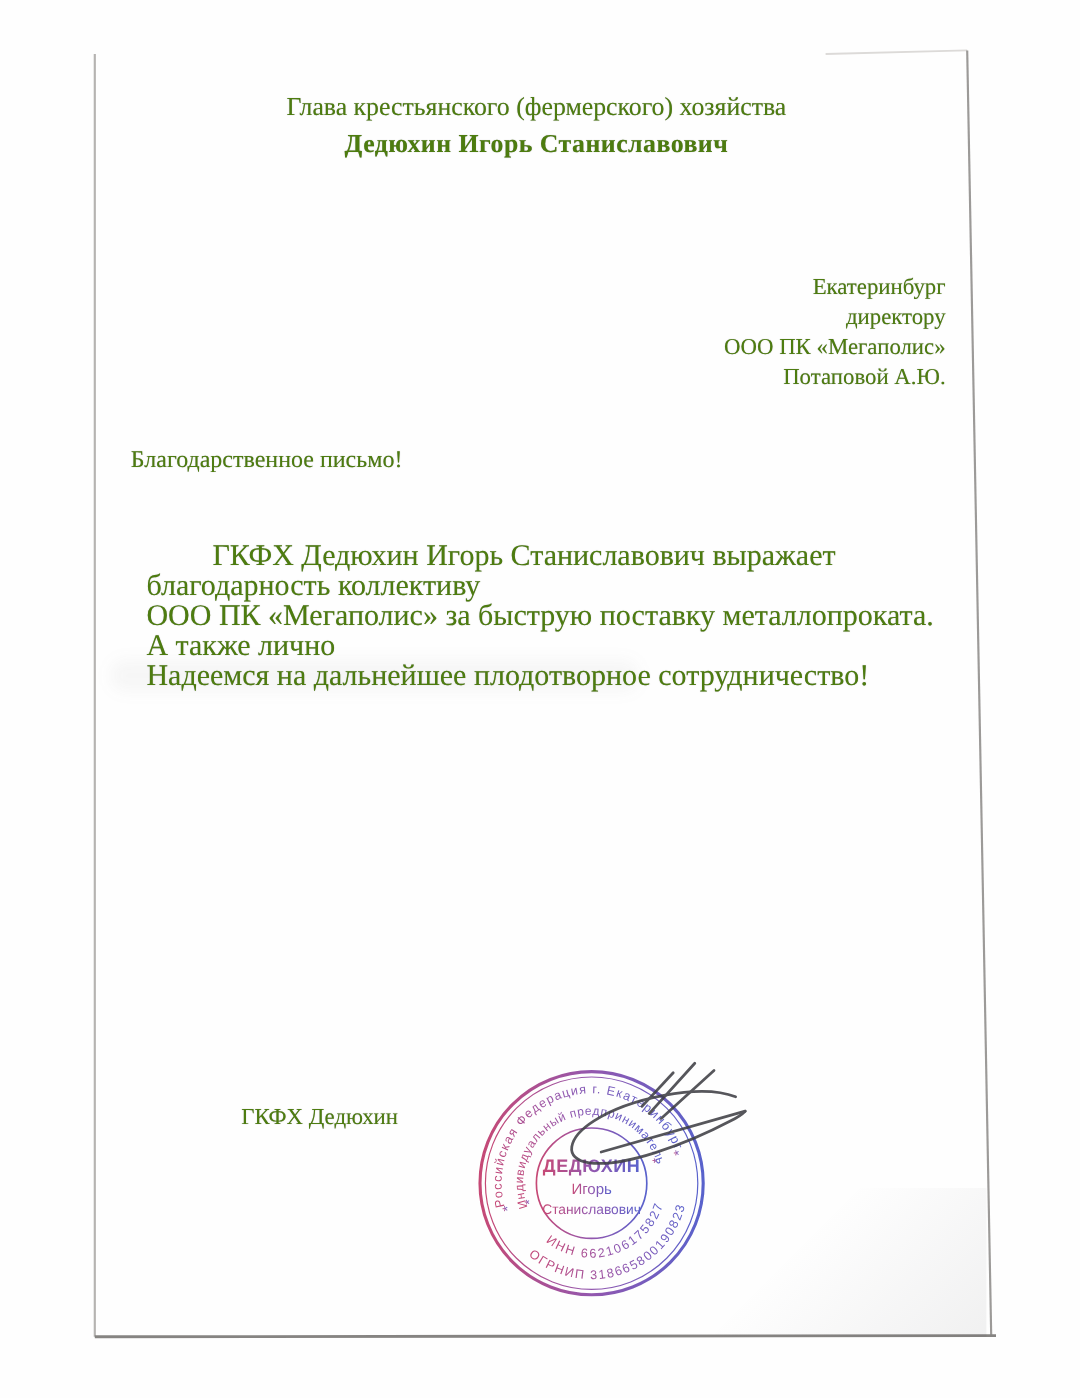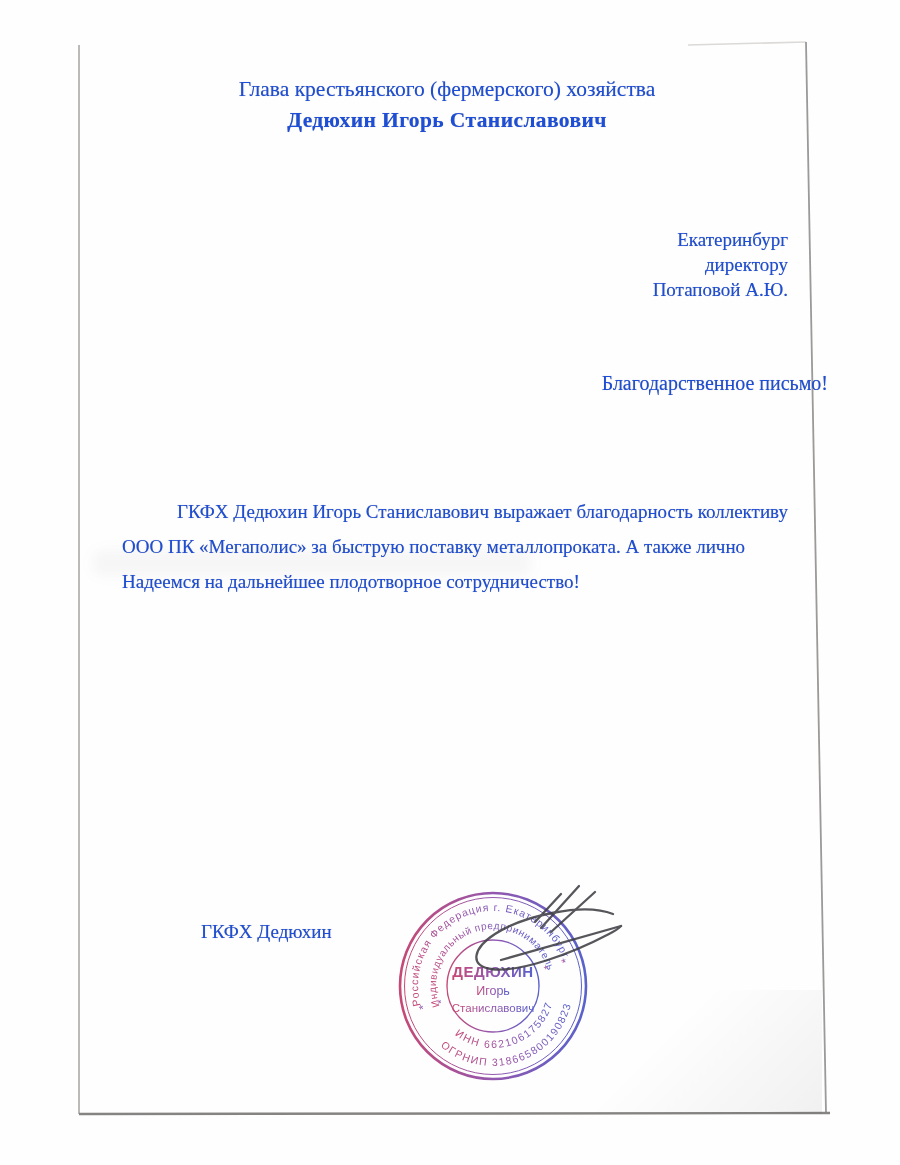--- a/index.html
+++ b/index.html
@@ -2,41 +2,41 @@
 <html><head>
 <meta charset="utf-8">
 <style>
   html,body{margin:0;padding:0;background:#f4f4f4;}
   .scan{
     position:relative;
     width:900px;height:1165px;
     background:#fefefe;
     overflow:hidden;
     font-family:"Liberation Serif", serif;
-    color:#1d4ed8;
+    color:#4d7c0f;
   }
   .txt{text-shadow:0 0 0.7px rgba(70,70,75,.5);}
   .page-edges{position:absolute;left:0;top:0;width:900px;height:1165px;}
   .header-block{
     position:absolute;left:77px;top:74px;width:740px;
     text-align:center;line-height:31px;
   }
   .header-org{font-size:21.5px;}
   .header-person{font-size:21.5px;font-weight:bold;letter-spacing:.4px;text-align:center;}
   .recipient-block{
     position:absolute;top:227px;right:112px;
     text-align:right;font-size:19px;line-height:25px;
   }
   .letter-title{
     position:absolute;left:78px;top:372px;width:750px;
-    text-align:right;font-size:20px;
+    text-align:left;font-size:20px;padding-left:31px;
   }
   .body-block{
     position:absolute;left:122px;top:451px;width:672px;
-    font-size:19px;line-height:35px;margin-top:43px;
+    font-size:25px;line-height:25px;
   }
   .body-line.indent{text-indent:55px;}
   .signoff{
     position:absolute;left:170px;top:921px;font-size:19px;margin-left:31px;
   }
   .stamp-svg{position:absolute;left:393px;top:886px;width:200px;height:200px;opacity:.92;}
   .stamp-svg text{font-family:"Liberation Sans", sans-serif;}
   .signature-svg{position:absolute;left:443px;top:872px;width:185px;height:110px;}
   .shade-bottom{
     position:absolute;left:420px;top:990px;width:402px;height:124px;
@@ -65,20 +65,21 @@
   <div class="ghost-smudge"></div>
 
   <div class="header-block">
     <div class="header-org txt">Глава крестьянского (фермерского) хозяйства</div>
     <div class="header-person txt">Дедюхин Игорь Станиславович</div>
   </div>
 
   <div class="recipient-block">
     <div class="txt">Екатеринбург</div>
     <div class="txt">директору</div>
+    <div class="txt">ООО ПК «Мегаполис»</div>
     <div class="txt">Потаповой А.Ю.</div>
   </div>
 
   <div class="letter-title txt">Благодарственное письмо!</div>
 
   <div class="body-block">
     <div class="body-line indent txt">ГКФХ Дедюхин Игорь Станиславович выражает благодарность коллективу</div>
     <div class="body-line txt">ООО ПК «Мегаполис» за быструю поставку металлопроката. А также лично</div>
     <div class="body-line txt">Надеемся на дальнейшее плодотворное сотрудничество!</div>
   </div>

